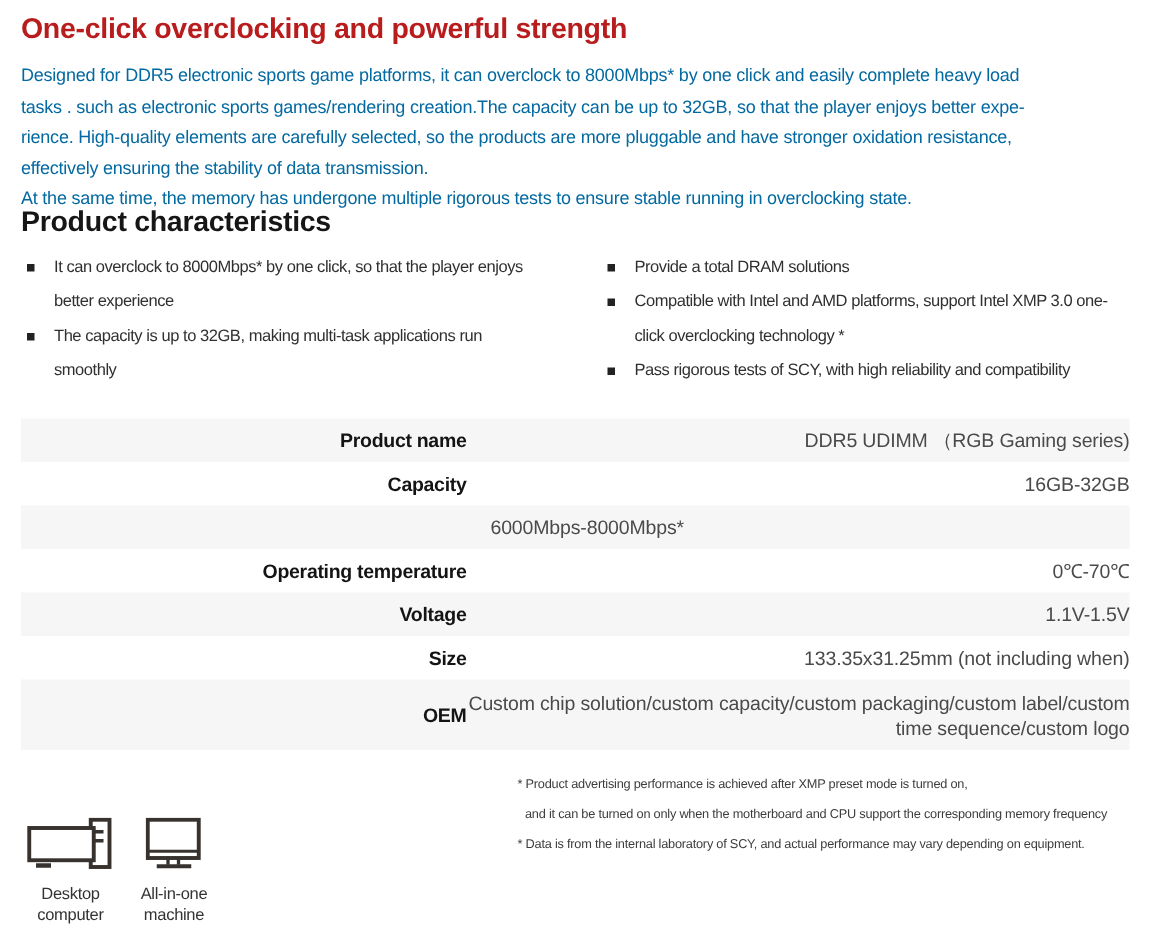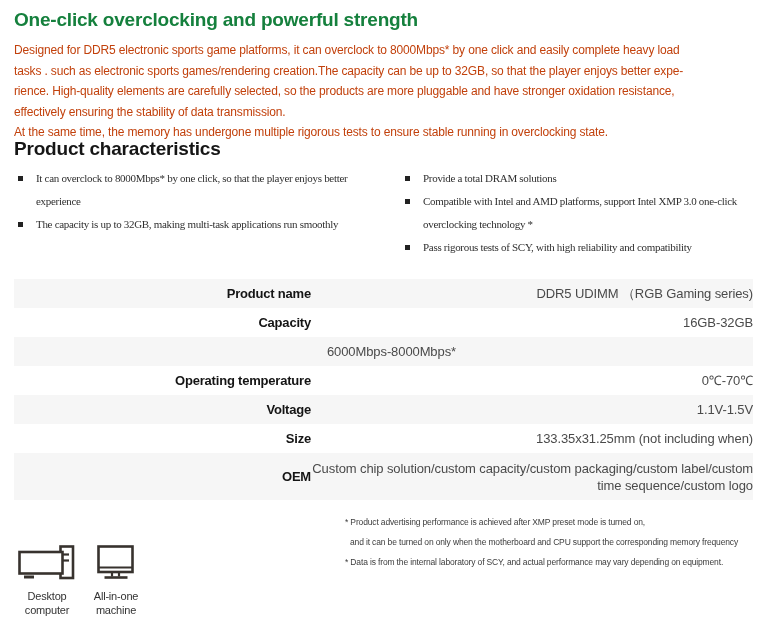--- a/index.html
+++ b/index.html
@@ -12,44 +12,44 @@
     overflow: hidden;
     font-family: "Liberation Sans", sans-serif;
     color: #222;
   }
   .main-title {
     position: absolute;
     left: 14px; top: 9px;
     font-size: 19px;
     font-weight: bold;
     letter-spacing: -0.2px;
-    color: #15803d;
+    color: #b91c1c;
     white-space: nowrap;
   }
   .intro { position: absolute; left: 14px; top: 40px; width: 753px; }
   .intro-line {
     white-space: nowrap;
     font-size: 12px;
     letter-spacing: -0.15px;
     line-height: 20.5px;
-    color: #c2410c;
+    color: #0369a1;
   }
   .char-title {
     position: absolute;
     left: 14px; top: 138px;
     font-size: 19px;
     font-weight: bold;
     letter-spacing: -0.2px;
     color: #161616;
     white-space: nowrap;
   }
   .bullets { position: absolute; top: 167px; }
   .bullets-left  { left: 18px;  width: 340px; }
   .bullets-right { left: 405px; width: 350px; }
-  .bullet { display: flex; align-items: flex-start; font-family: Liberation Serif, serif; }
+  .bullet { display: flex; align-items: flex-start; }
   .bullet-marker {
     flex: none;
     width: 5px; height: 5px;
     background: #222222;
     margin: 9px 13px 0 0;
   }
   .bullet-text {
     font-size: 11px;
     letter-spacing: -0.3px;
     line-height: 23px;

